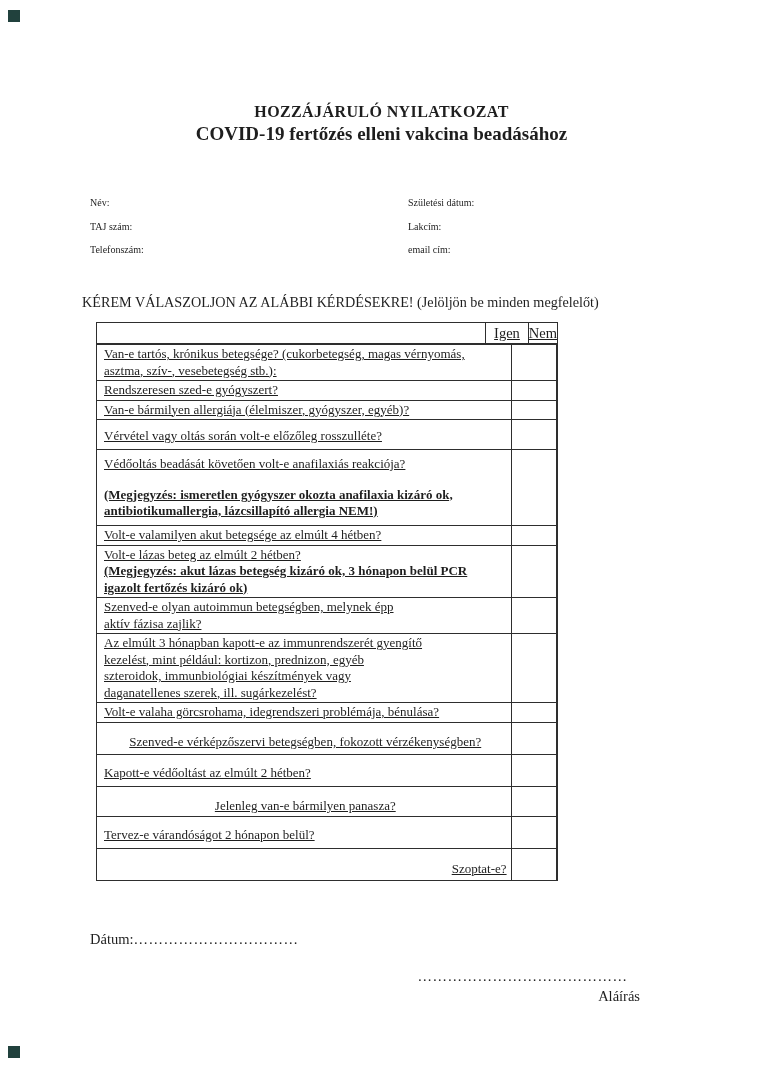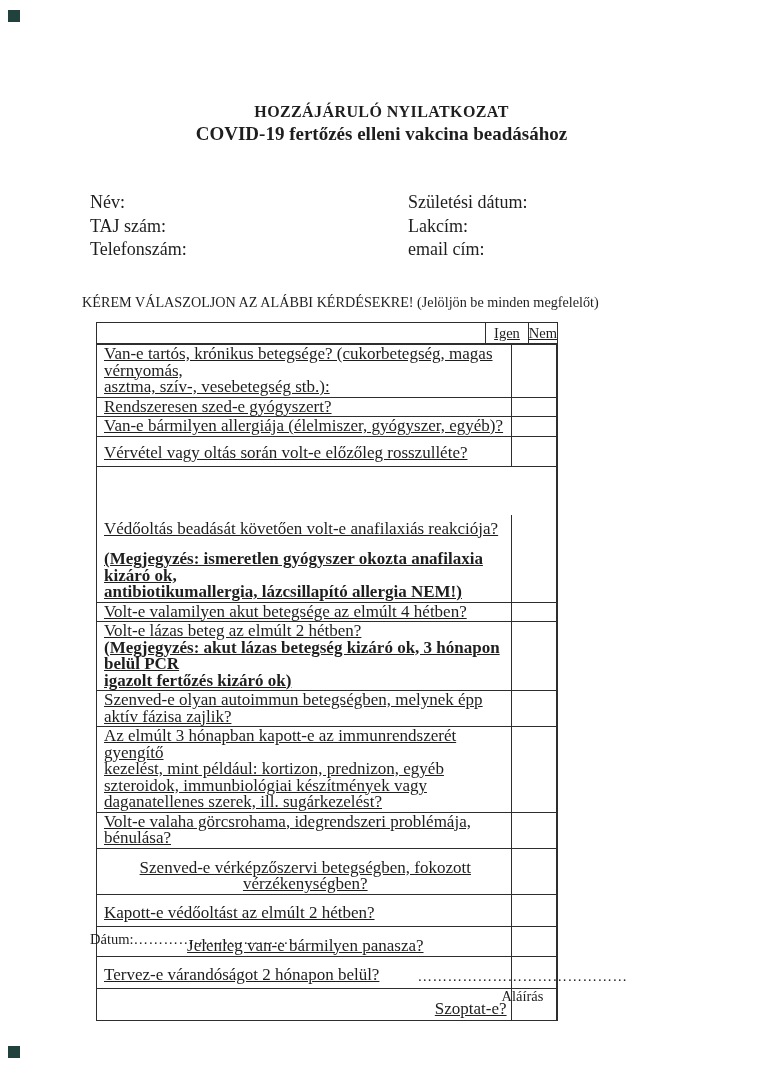--- a/index.html
+++ b/index.html
@@ -10,50 +10,50 @@
   }
   .corner-mark { position:absolute; width:12px; height:12px; background:#21413d; }
   .corner-top { left:8px; top:10px; }
   .corner-bottom { left:8px; top:1046px; }
 
   .title1 { position:absolute; top:103px; left:0; width:100%; text-align:center;
             font-weight:bold; font-size:16px; letter-spacing:.4px; }
   .title2 { position:absolute; top:123px; left:0; width:100%; text-align:center;
             font-weight:bold; font-size:19px; }
 
-  .info-col { position:absolute; top:191px; font-size:18px; line-height:23.5px; }
+  .info-col { position:absolute; top:191px; font-size:10px; line-height:23.5px; }
   .info-left  { left:90px; }
   .info-right { left:408px; }
 
   .qheading { position:absolute; top:294px; left:82px; font-size:14.2px; white-space:nowrap; }
 
   .qtable { position:absolute; top:322px; left:96px; width:462px;
             border:1px solid #2e2e2e; box-sizing:border-box;text-decoration:underline; }
   .trow { display:flex; border-bottom:1px solid #2e2e2e; box-sizing:border-box; }
   .trow:last-child { border-bottom:none;text-align:right; }
   .trow.head { border-bottom-width:2px; }
   .qcell { width:465px; border-right:1px solid #2e2e2e; box-sizing:border-box;
-           padding:1px 4px 1px 7px; font-size:17px; line-height:16.5px; }
+           padding:1px 4px 1px 7px; font-size:13px; line-height:16.5px; }
   .ycell { width:51px; border-right:1px solid #2e2e2e; box-sizing:border-box; }
   .ncell { flex:1; }
   .head .ycell, .head .ncell { text-align:center; font-size:14.5px; line-height:20px; }
   .note { font-weight:bold; }
   .gap { height:14px; }
-  .pt6  { padding-top:6px;margin-top:48px; }
+  .pt6  { padding-top:6px; }
   .pt8  { padding-top:8px; }
   .pt10 { padding-top:10px; }
   .pt11 { padding-top:11px;text-align:center; }
   .pt12 { padding-top:12px; }
 
   .date-line { position:absolute; top:931px; left:90px; font-size:14.5px; }
   .date-line .dots { letter-spacing:.5px; }
   .sig-block { position:absolute; top:969px; left:405px; width:235px;
                text-align:center; font-size:14.5px; }
   .sig-dots { letter-spacing:.5px; line-height:15px; }
-  .sig-label { margin-top:4px; }
+  .sig-label { margin-top:4px;text-align:right; }
 </style>
 </head>
 <body>
 
 <div class="page">
 
   <div class="corner-mark corner-top"></div>
   <div class="corner-mark corner-bottom"></div>
 
   <div class="title1">HOZZÁJÁRULÓ NYILATKOZAT</div>

